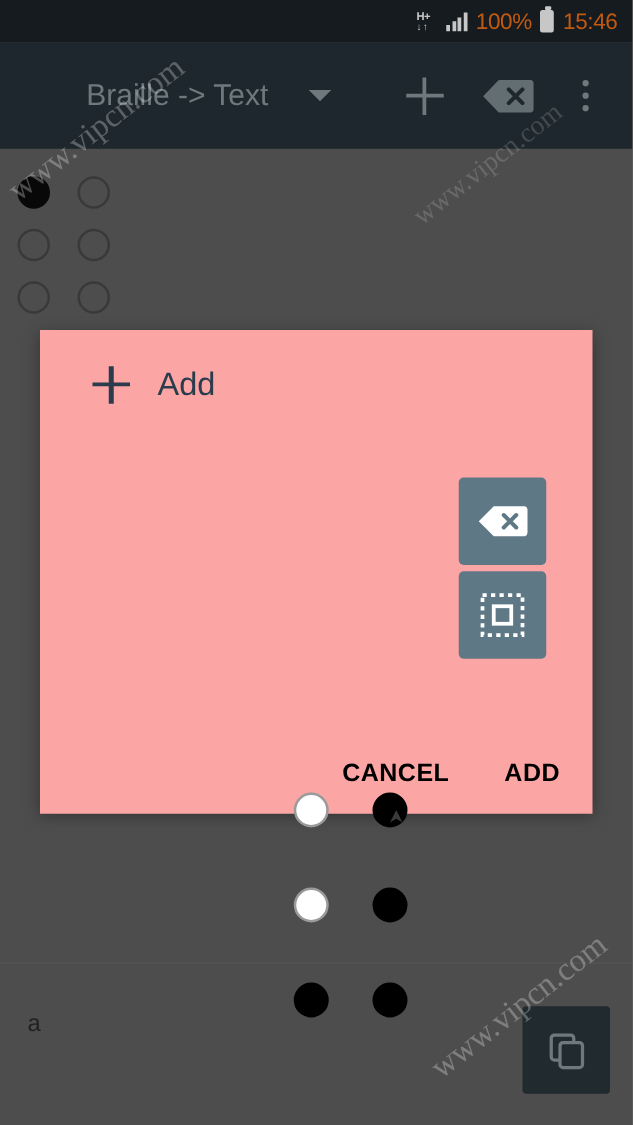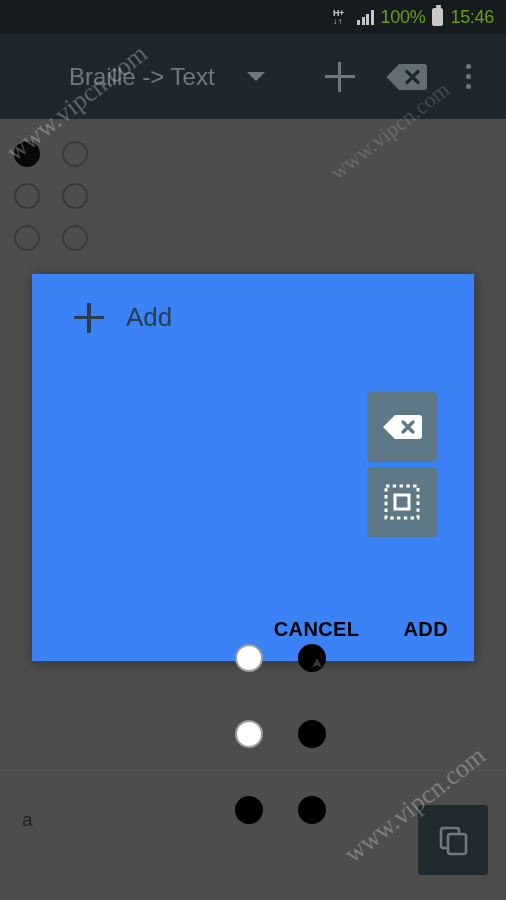--- a/index.html
+++ b/index.html
@@ -55,21 +55,21 @@
     gap: 1.5px;
     height: 16px;
   }
   .signal i { display: block; width: 3px; background: #fff; }
   .signal i:nth-child(1) { height: 5px; }
   .signal i:nth-child(2) { height: 8px; }
   .signal i:nth-child(3) { height: 11px; }
   .signal i:nth-child(4) { height: 15px; }
 
   .sb-text {
-    color: #84cc16;
+    color: #f97316;
     font-size: 18px;
     font-weight: 400;
     letter-spacing: -0.3px;
   }
 
   .battery {
     position: relative;
     width: 11px; height: 18px;
     border: 1.5px solid #fff;
     border-radius: 2px;
@@ -193,23 +193,23 @@
   
   #scrim {
     position: absolute;
     inset: 0;
     background: rgba(0,0,0,0.22);
     z-index: 50;
   }
 
   #dialog {
     position: absolute;
-    left: 32px; top: 274px;
+    left: 32px; top: 264px;
     width: 442px; height: 387px;
-    background: #3b82f6;
+    background: #fca5a5;
     box-shadow: 0 2px 12px rgba(0,0,0,0.35);
     z-index: 60;
   }
 
   #dialog-header {
     position: absolute;
     left: 42px; top: 28px;
     display: flex;
     align-items: center;
     gap: 22px;

